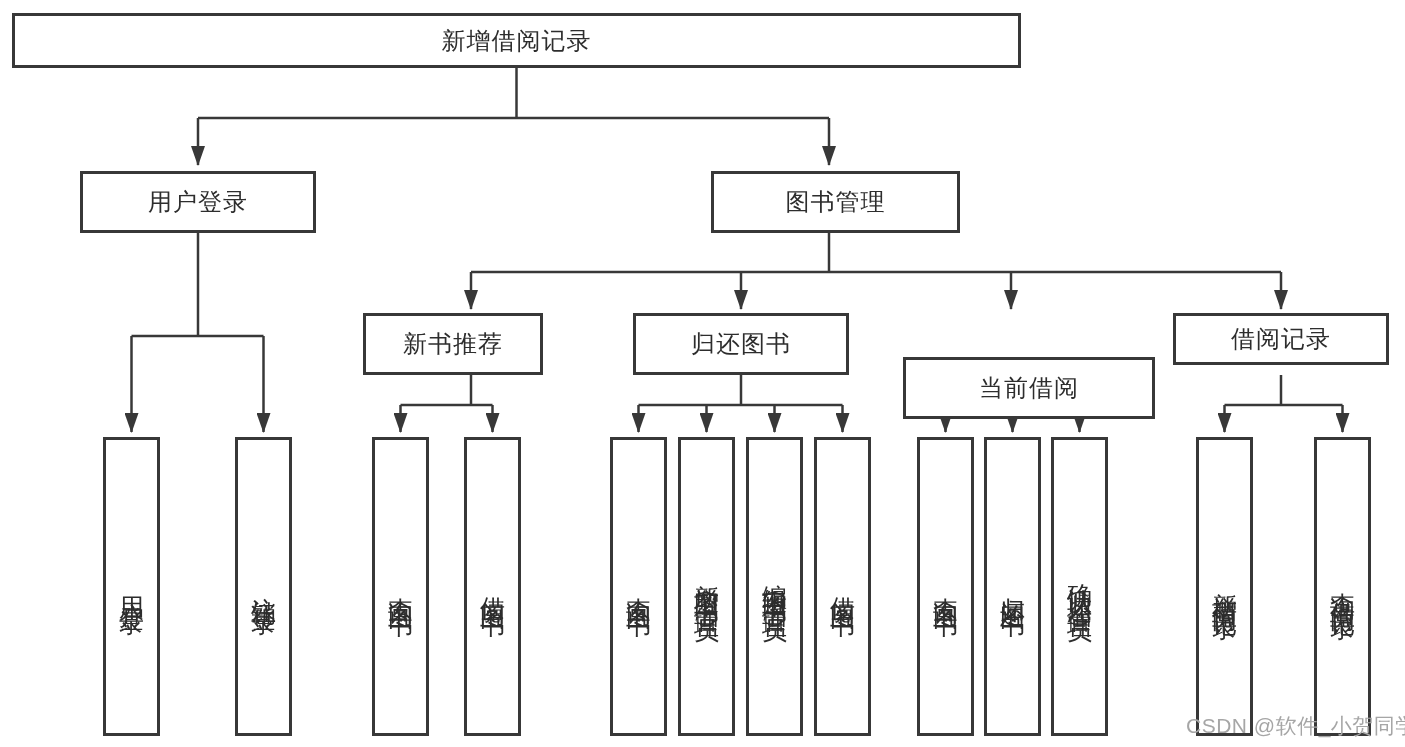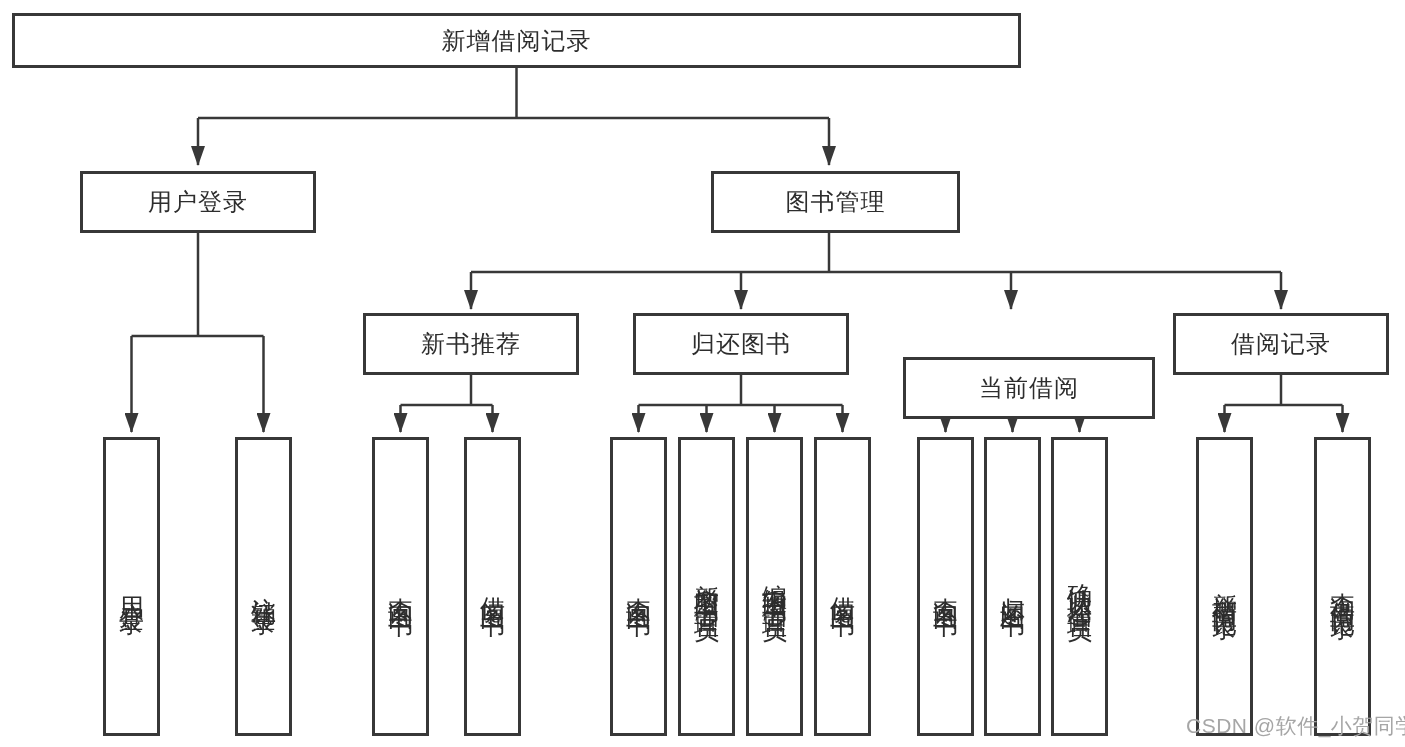--- a/index.html
+++ b/index.html
@@ -43,24 +43,24 @@
     writing-mode: vertical-rl;
     text-orientation: mixed;
     font-size: 25px;
     letter-spacing: 5px;
     line-height: 1;
   }
   
   .n-root  { left: 12px;   top: 13px;  width: 1009px; height: 55px; }
   .n-l2-0  { left: 80px;   top: 171px; width: 236px;  height: 62px; }
   .n-l2-1  { left: 711px;  top: 171px; width: 249px;  height: 62px; }
-  .n-l3-0  { left: 363px;  top: 313px; width: 216px;  height: 62px; }
+  .n-l3-0  { left: 363px;  top: 313px; width: 180px;  height: 62px; }
   .n-l3-1  { left: 633px;  top: 313px; width: 216px;  height: 62px; }
   .n-l3-2  { left: 903px;  top: 313px; width: 252px;  height: 62px; margin-top: 44px; }
-  .n-l3-3  { left: 1173px; top: 313px; width: 216px;  height: 62px; }
+  .n-l3-3  { left: 1173px; top: 313px; width: 216px;  height: 52px; }
   .leaf    { top: 437px; width: 57px; height: 299px; }
   .lf-0  { left: 103px; }
   .lf-1  { left: 235px; }
   .lf-2  { left: 372px; }
   .lf-3  { left: 464px; }
   .lf-4  { left: 610px; }
   .lf-5  { left: 678px; }
   .lf-6  { left: 746px; }
   .lf-7  { left: 814px; }
   .lf-8  { left: 917px; }

